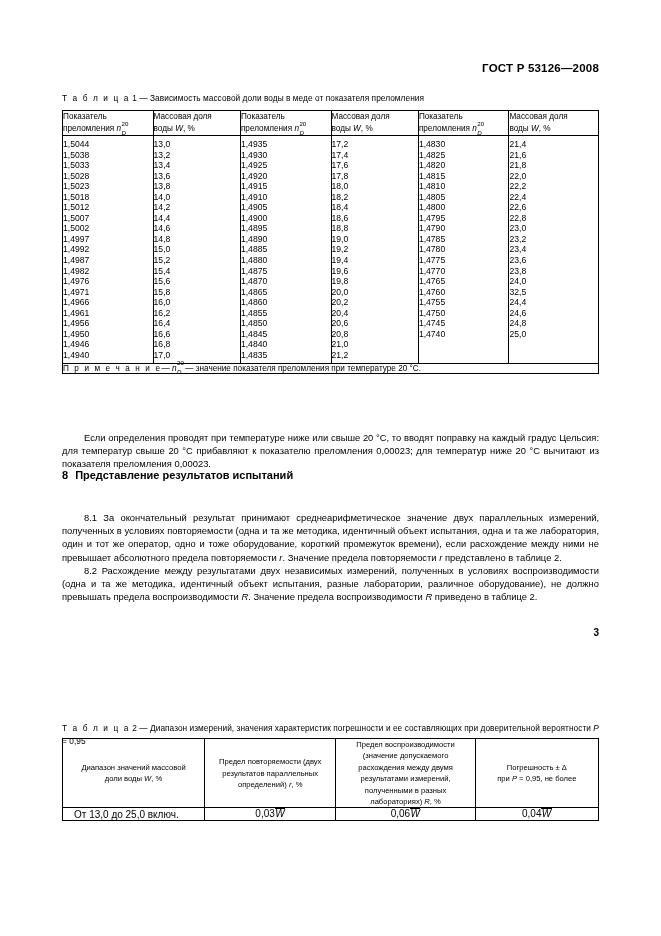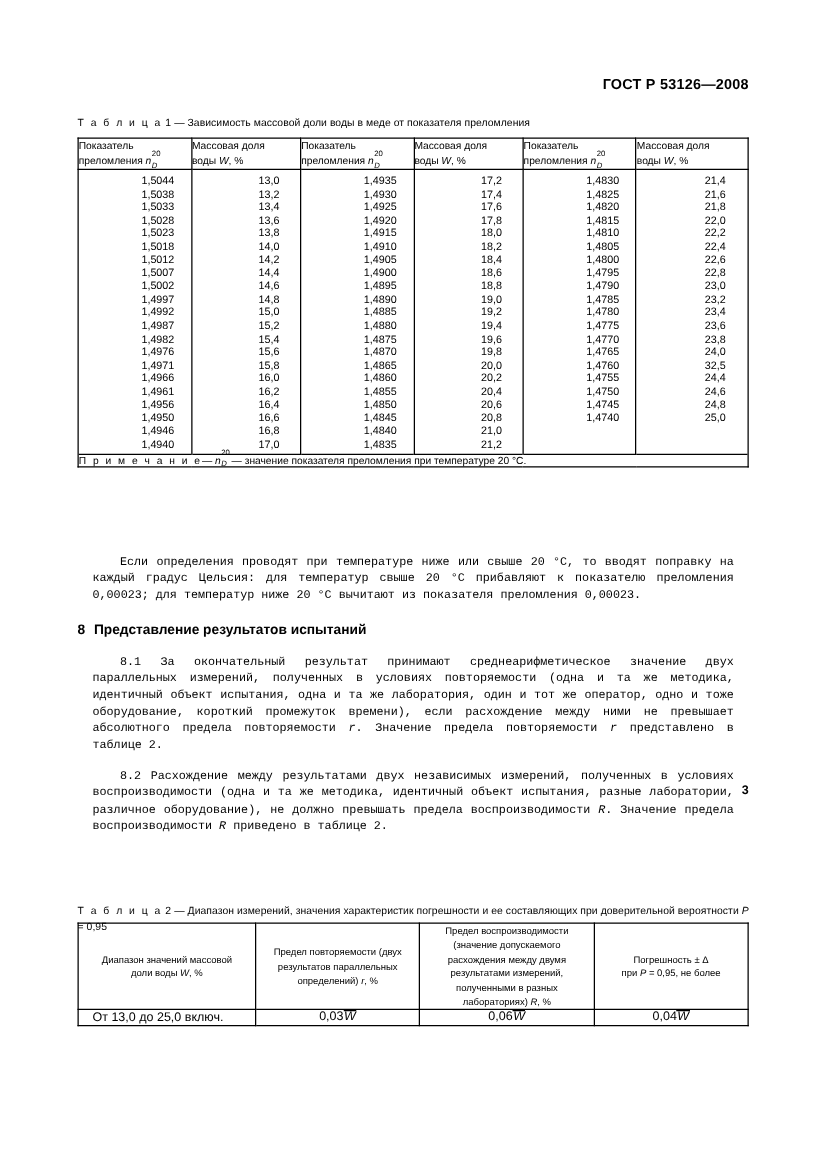--- a/index.html
+++ b/index.html
@@ -66,29 +66,28 @@
   .t1 th {
     font-size: 8.2px;
     line-height: 12px;
     text-align: left;
     padding: 6px 2px 7px;
     vertical-align: middle;
   }
   .t1 td.num {
     font-size: 8.6px;
     line-height: 10.55px;
-    text-align: center;
+    text-align: left;
     border-left: 0.8px solid #000;
     border-right: 0.8px solid #000;
     border-top: none;
     border-bottom: none;
     vertical-align: top;
     padding-top: 3px;
     padding-bottom: 3px;
-    padding-left: 37px;
   }
   .t1 td.num div { height: 10.55px; }
   .note-cell {
     font-size: 8.2px;
     padding: 7px 0 7px 22px;
     border-top: 0.8px solid #000;
   }
   .nvar { font-style: italic; }
   .nsubsup {
     display: inline-block;
@@ -108,23 +107,22 @@
     position: absolute;
     left: 5px; top: 4px;
     font-size: 6.2px;
     font-style: italic;
   }
   
   .para {
     font-size: 9.4px;
     line-height: 13.2px;
     text-align: justify;
-    margin: 12px;
+    margin: 0;
     text-indent: 22px;
-    font-family: Liberation Mono, monospace;
   }
   .section-title {
     font-size: 11px;
     font-weight: bold;
     margin: 0;
   }
   .section-title .num { margin-right: 7px; }
   .ital { font-style: italic; }
   
   .t2 th {
@@ -367,21 +365,21 @@
           </td>
         </tr>
       </tbody>
     </table>
   </div>
 
   <div class="abs" style="top:431px;">
     <p class="para">Если определения проводят при температуре ниже или свыше 20 °С, то вводят поправку на каждый градус Цельсия: для температур свыше 20 °С прибавляют к показателю преломления 0,00023; для температур ниже 20 °С вычитают из показателя преломления 0,00023.</p>
   </div>
 
-  <div class="abs" style="top:498px;">
+  <div class="abs" style="top:469px;">
     <p class="section-title">
       <span class="num">8</span><span>Представление результатов испытаний</span>
     </p>
   </div>
 
   <div class="abs" style="top:511px;">
     <p class="para"><span>8.1  За окончательный результат принимают среднеарифметическое значение двух параллельных измерений, полученных в условиях повторяемости (одна и та же методика, идентичный объект испытания, одна и та же лаборатория, один и тот же оператор, одно и тоже оборудование, короткий промежуток времени), если расхождение между ними не превышает абсолютного предела повторяемости </span><span class="ital">r</span><span>. Значение предела повторяемости </span><span class="ital">r</span><span> представлено в таблице 2.</span></p>
     <p class="para"><span>8.2  Расхождение между результатами двух независимых измерений, полученных в условиях воспроизводимости (одна и та же методика, идентичный объект испытания, разные лаборатории, различное оборудование), не должно превышать предела воспроизводимости </span><span class="ital">R</span><span>. Значение предела воспроизводимости </span><span class="ital">R</span><span> приведено в таблице 2.</span></p>
   </div>
 

